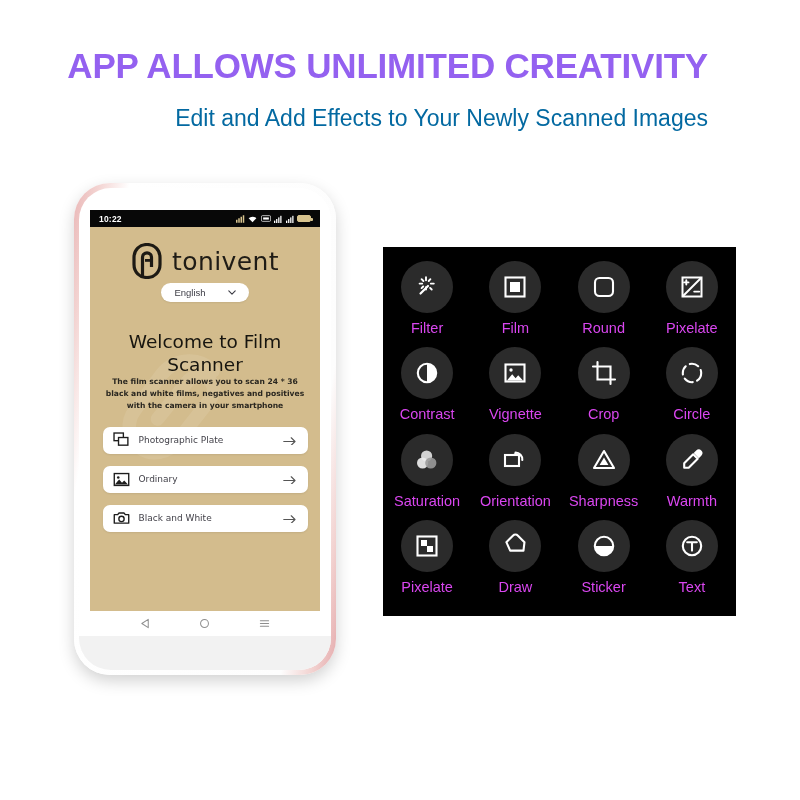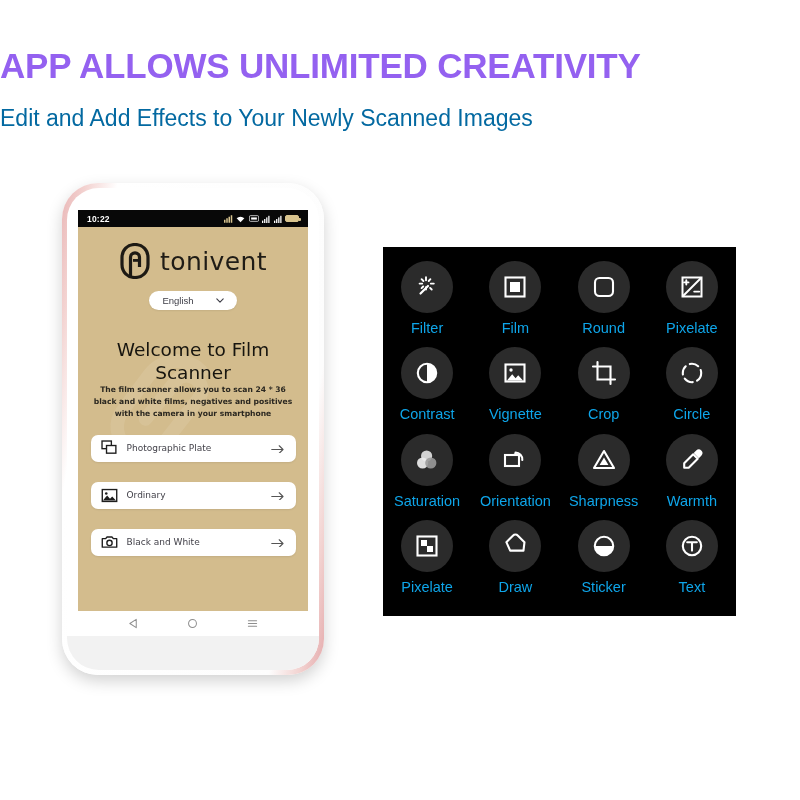--- a/index.html
+++ b/index.html
@@ -10,42 +10,42 @@
     background: #ffffff;
     font-family: "Liberation Sans", sans-serif;
     overflow: hidden;
     position: relative;
   }
 
   
   .header {
     width: 708px;
     padding-top: 48px;
-    text-align: left;
+    text-align: right;
   }
   .headline {
     font-size: 35px;
     font-weight: bold;
     letter-spacing: -0.2px;
     color: #9461f0;
     line-height: 1.05;
     white-space: nowrap;
   }
   .subheadline {
     margin-top: 20px;
     font-size: 23px;
     color: #0369a1;
     font-weight: normal;
     white-space: nowrap;
   }
 
   
   .phone {
     position: absolute;
-    left: 62px;
+    left: 74px;
     top: 183px;
     width: 262px;
     height: 492px;
     border-radius: 36px;
     background: linear-gradient(100deg,#e9b6b6 0%,#f3d3d1 7%,#ffffff 16%,#fdfdfd 84%,#f2d2d0 93%,#e4a9ab 100%);
     box-shadow: 0 6px 16px rgba(0,0,0,0.18);
     padding: 5px;
   }
   .phone-inner {
     width: 100%;
@@ -127,21 +127,21 @@
     align-items: center;
     padding-top: 16px;
     position: relative;
     z-index: 2;
   }
 
   .brand-row {
     display: flex;
     align-items: center;
     gap: 9px;
-    margin-bottom: 12px;
+    margin-bottom: 4px;
   }
   .brand-name {
     font-size: 25px;
     color: #1f1c16;
     letter-spacing: 0.4px;
     font-family: "DejaVu Sans", sans-serif;
     font-weight: normal;
   }
 
   .lang-pill {
@@ -174,21 +174,21 @@
     font-weight: bold;
     max-width: 205px;
     font-family: "DejaVu Sans", sans-serif;
   }
 
   .options {
     margin-top: 15px;
     width: 205px;
     display: flex;
     flex-direction: column;
-    gap: 20px;
+    gap: 12px;
   }
   .option-row {
     background: #ffffff;
     border-radius: 7px;
     height: 27px;
     display: flex;
     align-items: center;
     padding: 0 10px;
     box-shadow: 0 1px 2px rgba(0,0,0,0.08);
   }
@@ -242,21 +242,21 @@
     height: 52px;
     border-radius: 50%;
     background: #2b2b2b;
     display: flex;
     align-items: center;
     justify-content: center;
   }
   .tool-label {
     margin-top: 7px;
     font-size: 14.5px;
-    color: #0ea5e9;
+    color: #d946ef;
     white-space: nowrap;
     font-family: "Liberation Sans", sans-serif;
   }
 </style>
 </head>
 <body>
 
 <div class="header">
   <div class="headline">APP ALLOWS UNLIMITED CREATIVITY</div>
   <div class="subheadline">Edit and Add Effects to Your Newly Scanned Images</div>

